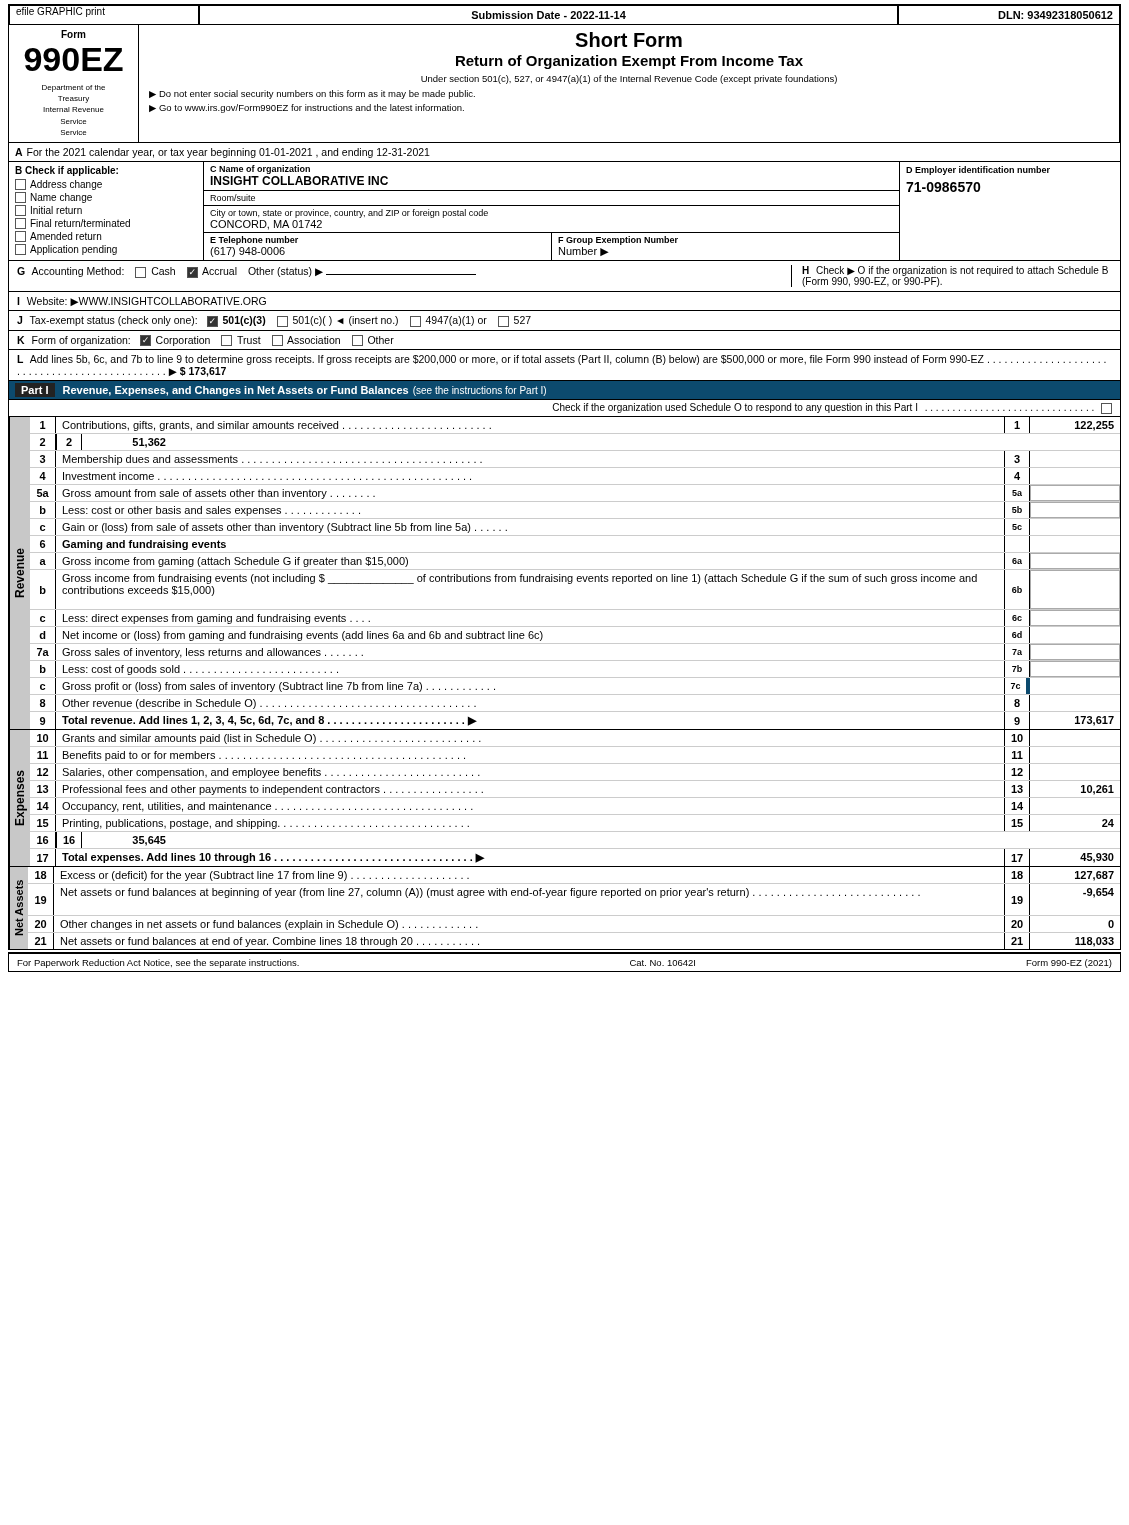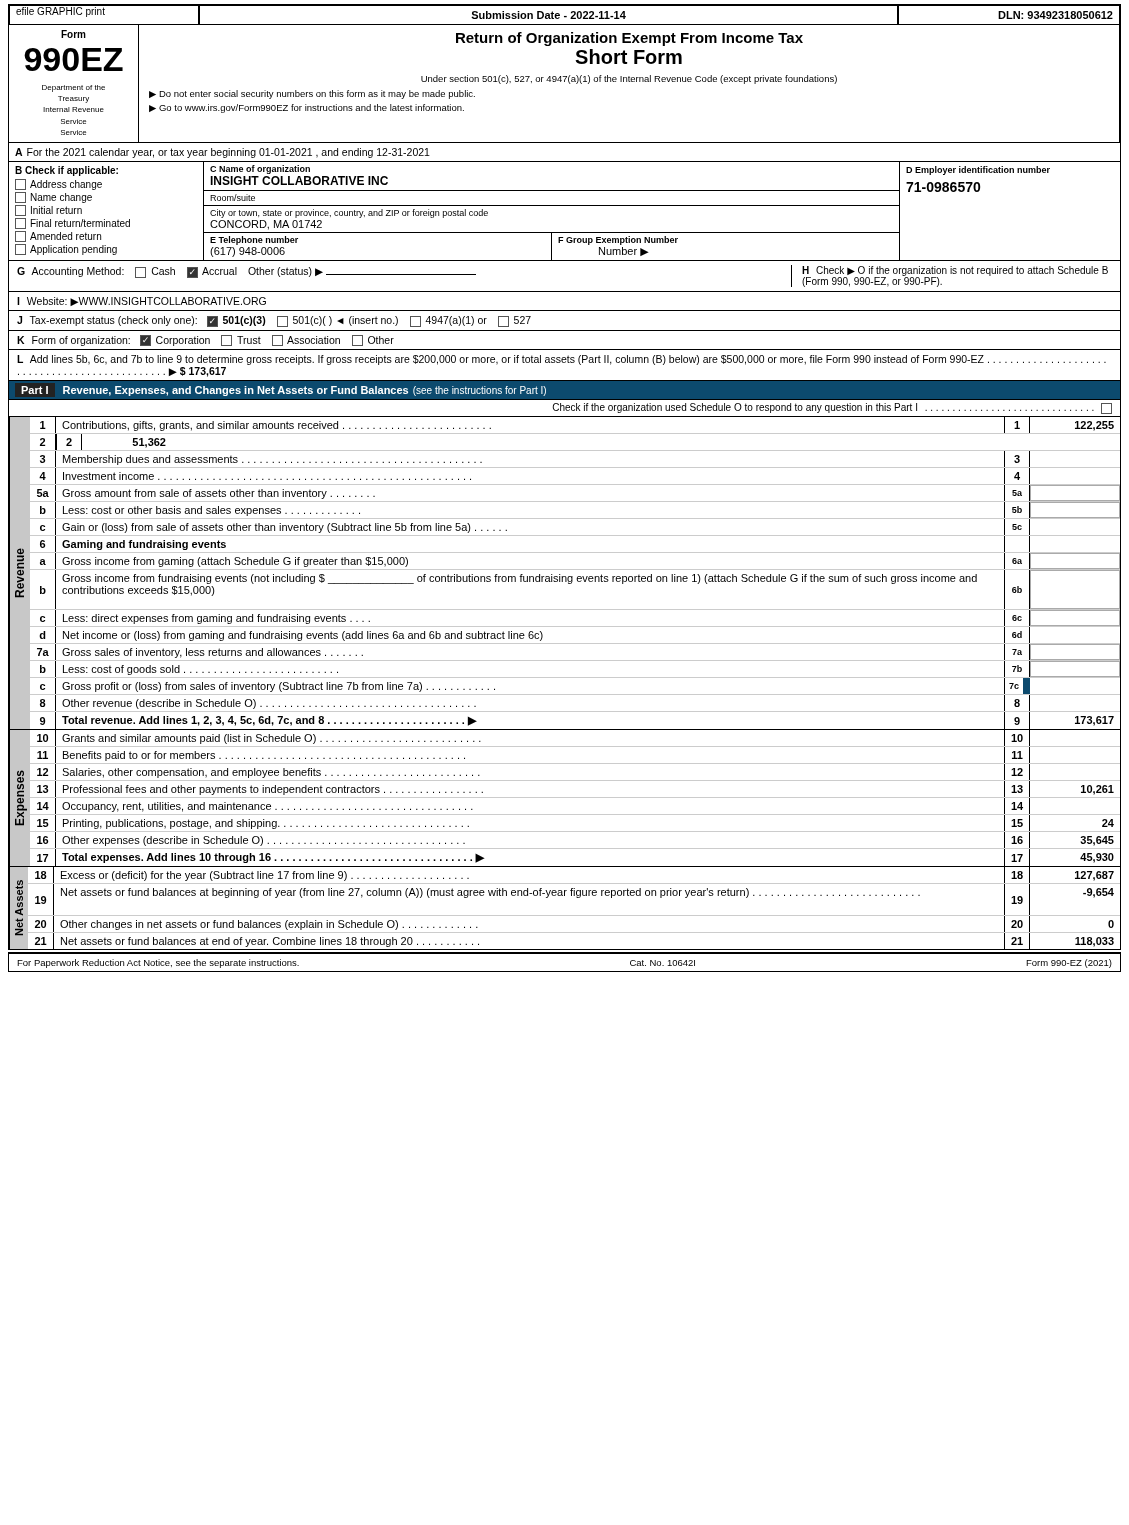--- a/index.html
+++ b/index.html
@@ -32,22 +32,22 @@
       <div style="font-size: 8px; text-align: center; margin-top: 6px; line-height: 1.4;">
         <div>Department of the</div>
         <div>Treasury</div>
         <div>Internal Revenue</div>
         <div>Service</div>
         <div>Service</div>
       </div>
     </div>
 
     <div style="flex: 1; border-right: 1px solid #000; padding: 4px 10px;">
+      <div style="font-size: 20px; font-weight: bold; text-align: center;">Short Form</div>
       <div style="font-size: 15px; font-weight: bold; text-align: center;">Return of Organization Exempt From Income Tax</div>
-      <div style="font-size: 20px; font-weight: bold; text-align: center;">Short Form</div>
       <div style="font-size: 9.5px; margin-top: 4px; text-align: center;">Under section 501(c), 527, or 4947(a)(1) of the Internal Revenue Code (except private foundations)</div>
       <div style="font-size: 9.5px; margin-top: 4px;">
         <span>▶ Do not enter social security numbers on this form as it may be made public.</span>
       </div>
       <div style="font-size: 9.5px; margin-top: 3px;">
         <span>▶ Go to www.irs.gov/Form990EZ for instructions and the latest information.</span>
       </div>
     </div>
 
   </div>
@@ -104,21 +104,21 @@
         <div style="font-size: 9px;">City or town, state or province, country, and ZIP or foreign postal code</div>
         <div style="font-size: 11px;">CONCORD, MA  01742</div>
       </div>
       <div style="display: flex;">
         <div style="flex: 1; border-right: 1px solid #000; padding: 2px 6px;">
           <div style="font-size: 9px; font-weight: bold;"><span style="font-weight: bold;">E</span> <span>Telephone number</span></div>
           <div style="font-size: 11px;">(617) 948-0006</div>
         </div>
         <div style="flex: 1; padding: 2px 6px;">
           <div style="font-size: 9px; font-weight: bold;"><span style="font-weight: bold;">F</span> <span>Group Exemption Number</span></div>
-          <div style="font-size: 11px; margin-left: 40px;">Number <span>▶</span></div>
+          <div style="font-size: 11px;">Number <span>▶</span></div>
         </div>
       </div>
     </div>
 
     <div style="flex: 0 0 220px; padding: 3px 6px;">
       <div style="font-size: 9px; font-weight: bold;"><span style="font-weight: bold;">D</span> <span>Employer identification number</span></div>
       <div style="font-size: 14px; font-weight: bold; margin-top: 4px;">71-0986570</div>
     </div>
   </div>
 
@@ -309,21 +309,21 @@
       <div style="display: flex; align-items: stretch; border-bottom: 1px solid #ccc;">
         <div style="flex: 0 0 26px; border-right: 1px solid #000; text-align: center; font-weight: bold; padding: 2px 0; display: flex; align-items: center; justify-content: center;">b</div>
         <div style="flex: 1; padding: 2px 6px;">Less: cost of goods sold . . . . . . . . . . . . . . . . . . . . . . . . . .</div>
         <div style="flex: 0 0 26px; border-left: 1px solid #000; border-right: 1px solid #000; text-align: center; font-weight: bold; padding: 2px 0; display: flex; align-items: center; justify-content: center; font-size: 9px;">7b</div>
         <div style="flex: 0 0 90px; text-align: right; padding: 2px 6px; border: 1px solid #aaa;"></div>
       </div>
 
       <div style="display: flex; align-items: stretch; border-bottom: 1px solid #ccc;">
         <div style="flex: 0 0 26px; border-right: 1px solid #000; text-align: center; font-weight: bold; padding: 2px 0; display: flex; align-items: center; justify-content: center;">c</div>
         <div style="flex: 1; padding: 2px 6px;">Gross profit or (loss) from sales of inventory (Subtract line 7b from line 7a) . . . . . . . . . . . .</div>
-        <div style="flex: 0 0 26px; border-left: 1px solid #000; border-right: 7px solid #0c4a6e; text-align: center; font-weight: bold; padding: 2px 0; display: flex; align-items: center; justify-content: center; font-size: 9px;">7c</div>
+        <div style="flex: 0 0 26px; border-left: 1px solid #000; border-right: 4px solid #0c4a6e; text-align: center; font-weight: bold; padding: 2px 0; display: flex; align-items: center; justify-content: center; font-size: 9px;">7c</div>
         <div style="flex: 0 0 90px; text-align: right; padding: 2px 6px;"></div>
       </div>
 
       <div style="display: flex; align-items: stretch; border-bottom: 1px solid #ccc;">
         <div style="flex: 0 0 26px; border-right: 1px solid #000; text-align: center; font-weight: bold; padding: 2px 0; display: flex; align-items: center; justify-content: center;">8</div>
         <div style="flex: 1; padding: 2px 6px;">Other revenue (describe in Schedule O) . . . . . . . . . . . . . . . . . . . . . . . . . . . . . . . . . . . .</div>
         <div style="flex: 0 0 26px; border-left: 1px solid #000; border-right: 1px solid #000; text-align: center; font-weight: bold; padding: 2px 0; display: flex; align-items: center; justify-content: center;">8</div>
         <div style="flex: 0 0 90px; text-align: right; padding: 2px 6px;"></div>
       </div>
 
@@ -377,21 +377,20 @@
 
       <div style="display: flex; align-items: stretch; border-bottom: 1px solid #ccc;">
         <div style="flex: 0 0 26px; border-right: 1px solid #000; text-align: center; font-weight: bold; padding: 2px 0; display: flex; align-items: center; justify-content: center;">15</div>
         <div style="flex: 1; padding: 2px 6px;">Printing, publications, postage, and shipping. . . . . . . . . . . . . . . . . . . . . . . . . . . . . . . .</div>
         <div style="flex: 0 0 26px; border-left: 1px solid #000; border-right: 1px solid #000; text-align: center; font-weight: bold; padding: 2px 0; display: flex; align-items: center; justify-content: center;">15</div>
         <div style="flex: 0 0 90px; text-align: right; padding: 2px 6px; font-weight: bold;">24</div>
       </div>
 
       <div style="display: flex; align-items: stretch; border-bottom: 1px solid #ccc;">
         <div style="flex: 0 0 26px; border-right: 1px solid #000; text-align: center; font-weight: bold; padding: 2px 0; display: flex; align-items: center; justify-content: center;">16</div>
-        <div style="flex: 1; padding: 2px 6px;">Other expenses (describe in Schedule O) . . . . . . . . . . . . . . . . . . . . . . . . . . . . . . . . .</div>
         <div style="flex: 0 0 26px; border-left: 1px solid #000; border-right: 1px solid #000; text-align: center; font-weight: bold; padding: 2px 0; display: flex; align-items: center; justify-content: center;">16</div>
         <div style="flex: 0 0 90px; text-align: right; padding: 2px 6px; font-weight: bold;">35,645</div>
       </div>
 
       <div style="display: flex; align-items: stretch;">
         <div style="flex: 0 0 26px; border-right: 1px solid #000; text-align: center; font-weight: bold; padding: 2px 0; display: flex; align-items: center; justify-content: center;">17</div>
         <div style="flex: 1; padding: 2px 6px; font-weight: bold;">Total expenses. Add lines 10 through 16 . . . . . . . . . . . . . . . . . . . . . . . . . . . . . . . . . ▶</div>
         <div style="flex: 0 0 26px; border-left: 1px solid #000; border-right: 1px solid #000; text-align: center; font-weight: bold; padding: 2px 0; display: flex; align-items: center; justify-content: center;">17</div>
         <div style="flex: 0 0 90px; text-align: right; padding: 2px 6px; font-weight: bold;">45,930</div>
       </div>

